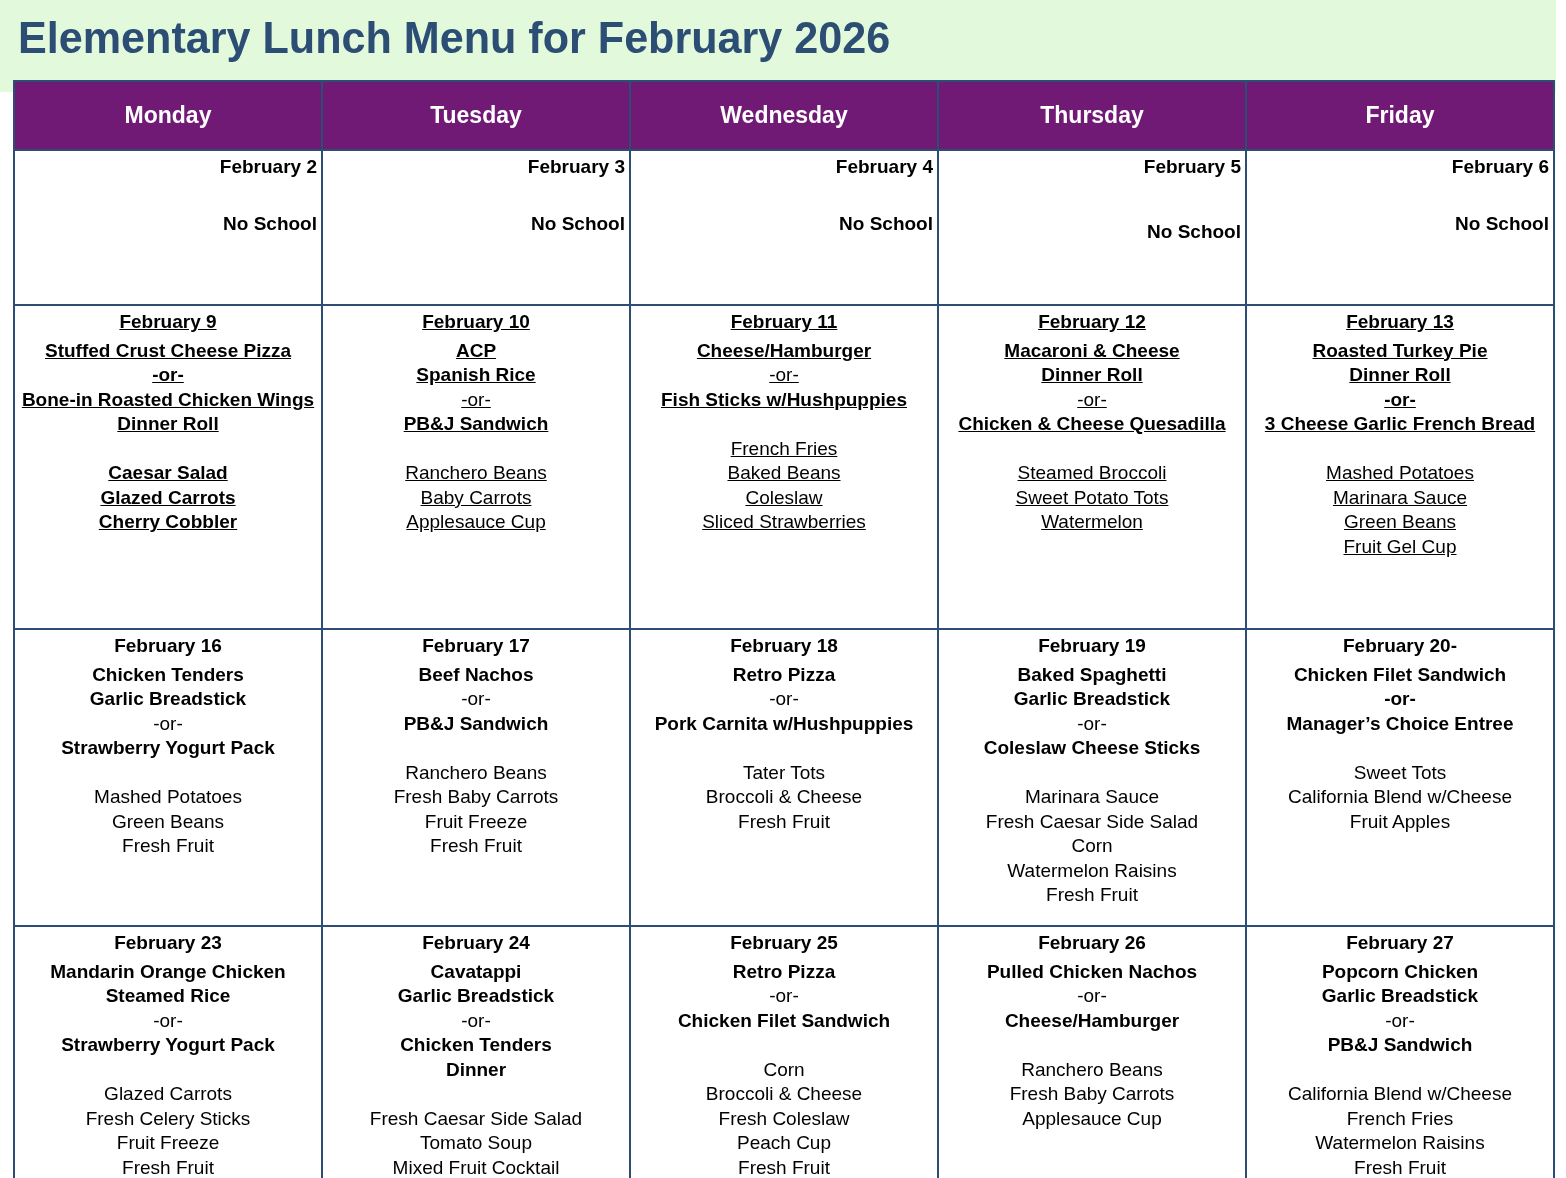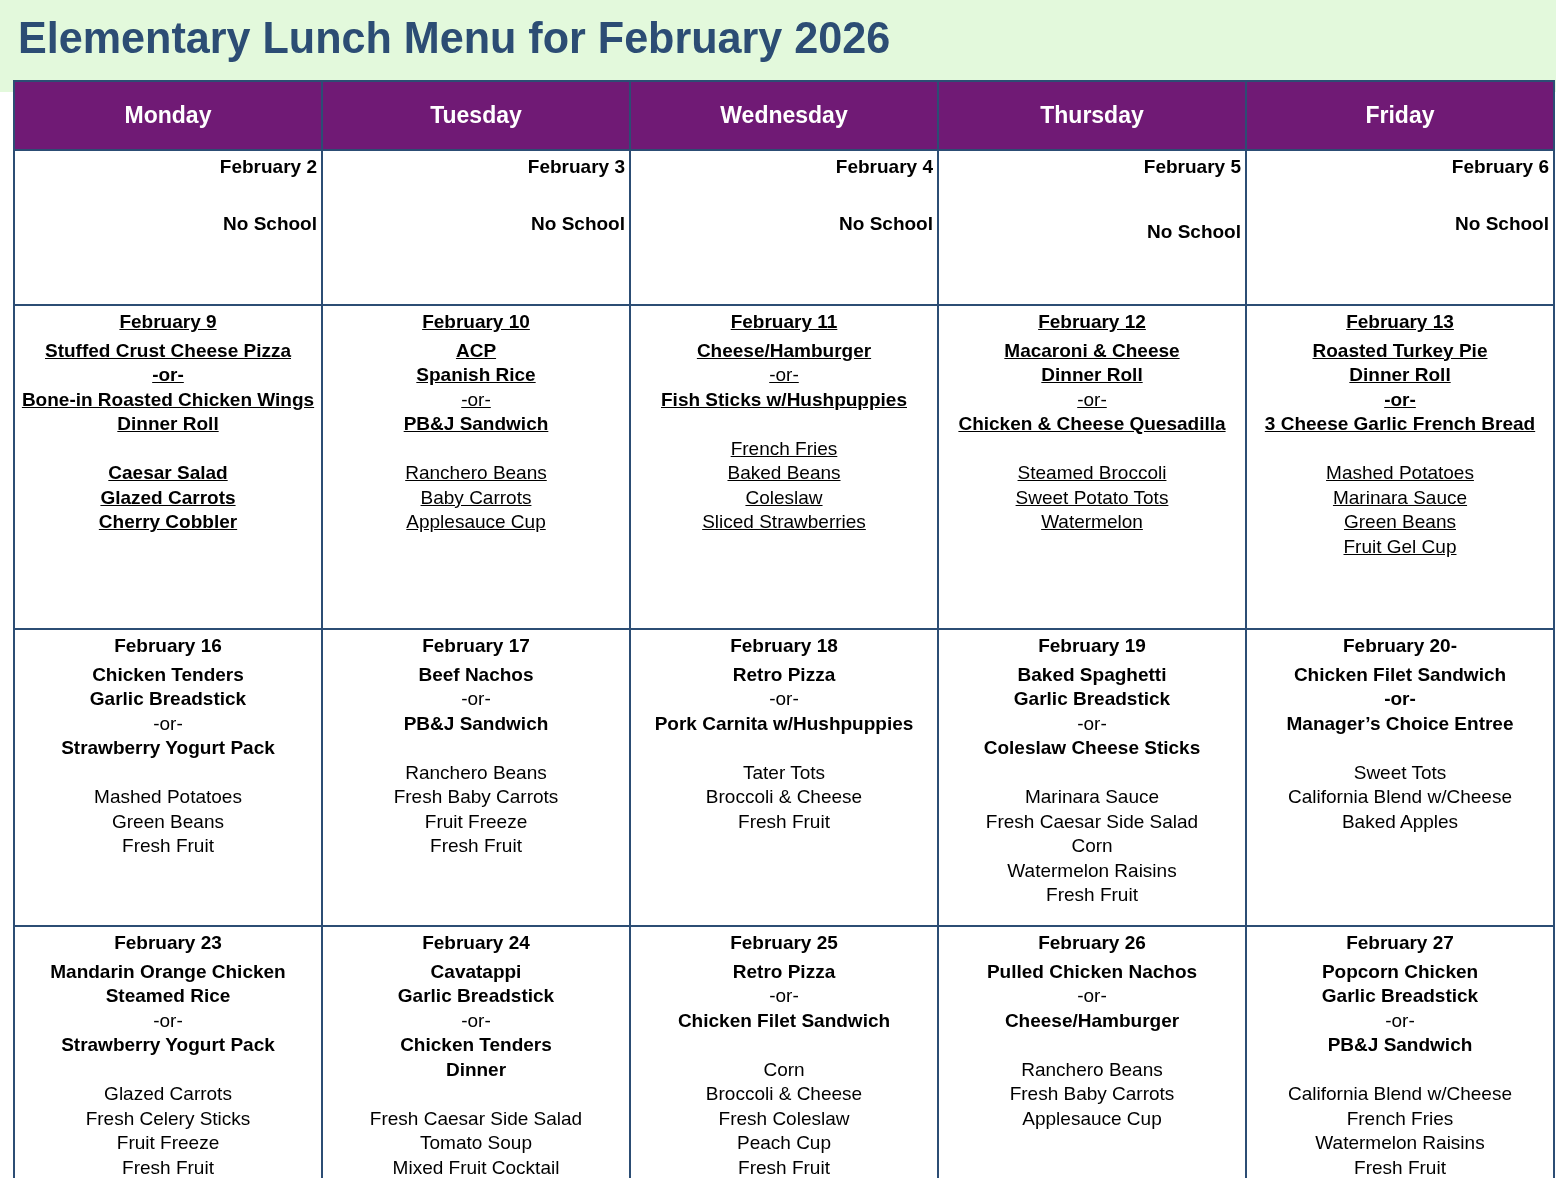--- a/index.html
+++ b/index.html
@@ -172,21 +172,21 @@
             <div class="r">Fresh Fruit</div>
           </td>
           <td>
             <div class="date">February 20-</div>
             <div class="b">Chicken Filet Sandwich</div>
             <div class="b">-or-</div>
             <div class="b">Manager’s Choice Entree</div>
             <div class="gap"></div>
             <div class="r">Sweet Tots</div>
             <div class="r">California Blend w/Cheese</div>
-            <div class="r">Baked Apples</div>
+            <div class="r">Fruit Apples</div>
           </td>
         </tr>
       <tr class="row4">
           <td>
             <div class="date">February 23</div>
             <div class="b">Mandarin Orange Chicken</div>
             <div class="b">Steamed Rice</div>
             <div class="r">-or-</div>
             <div class="b">Strawberry Yogurt Pack</div>
             <div class="gap"></div>

